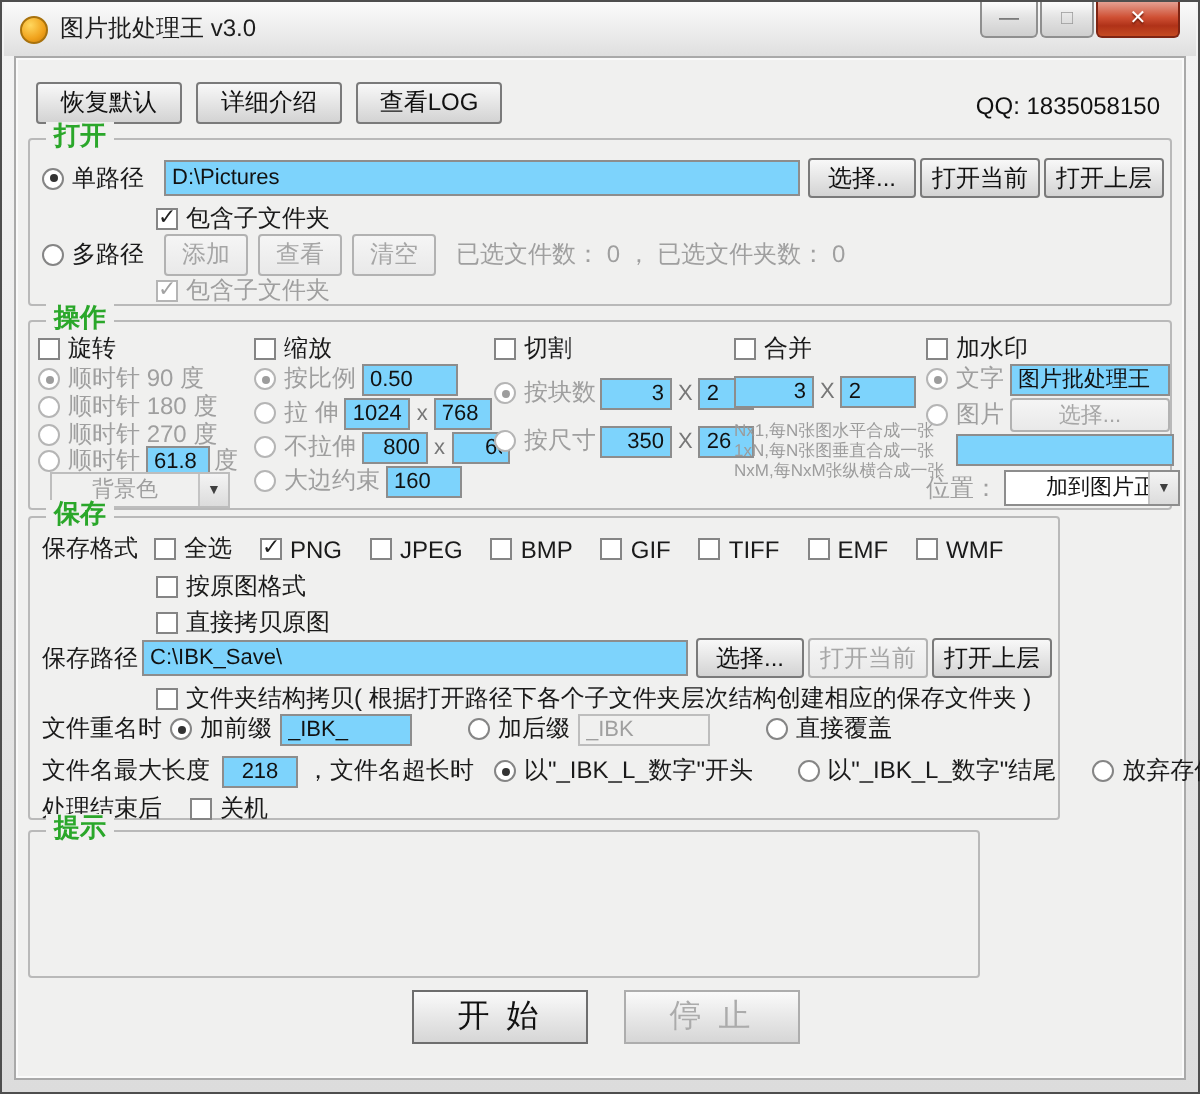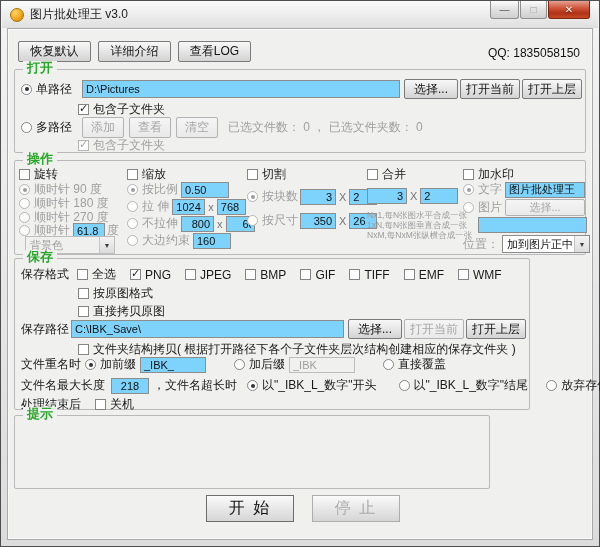--- a/index.html
+++ b/index.html
@@ -44,22 +44,22 @@
   input.inp.sm{height:16px;}
   input.inp.num{text-align:right;}
   input.inp.dis{background:#f0f0ef;color:#9f9f9f;border-color:#bdbdbd;}
   .btn{height:21px;padding:0 9px;display:inline-flex;align-items:center;justify-content:center;
     font-size:12px;color:#111;background:linear-gradient(#f8f8f8,#e6e6e6 49%,#d3d3d3);
     border:1px solid #7a7a7a;border-radius:2px;white-space:nowrap;}
   .btn.dis{color:#a6a6a6;border-color:#b2b2b2;background:linear-gradient(#f5f5f5,#e9e9e9);}
   .btn-big{height:27px;width:88px;font-size:16px;letter-spacing:2px;border:1px solid #6e6e6e;
     background:linear-gradient(#fafafa,#e8e8e8 49%,#d6d6d6);display:inline-flex;align-items:center;justify-content:center;color:#111;}
   .btn-big.dis{color:#ababab;border-color:#adadad;}
-  .dd{height:18px;border:1px solid #8d8d8d;background:#fff;display:inline-flex;align-items:flex-end;
-    font-size:11px;color:#111;padding-left:4px;}
+  .dd{height:18px;border:1px solid #8d8d8d;background:#fff;display:inline-flex;align-items:flex-start;
+    font-size:11px;color:#111;padding-left:20px;}
   .dd .ddtext{flex:1;overflow:hidden;}
   .dd .arrow{width:15px;height:100%;margin-left:auto;border-left:1px solid #c4c4c4;flex:none;
     background:linear-gradient(#f4f4f4,#dcdcdc);display:flex;align-items:center;justify-content:center;
     font-size:7px;color:#3f3f3f;}
   .dd.dis{background:#f0f0ef;color:#9f9f9f;border-color:#bdbdbd;}
   .sep{font-size:11px;color:#777;margin:0 3px;}
   .note{position:absolute;font-size:8.5px;color:#9c9c9c;white-space:nowrap;line-height:10px;}
   .qq{position:absolute;right:12px;top:17px;font-size:12px;color:#111;}
   .gray12{font-size:12px;color:#9f9f9f;}
 </style>

